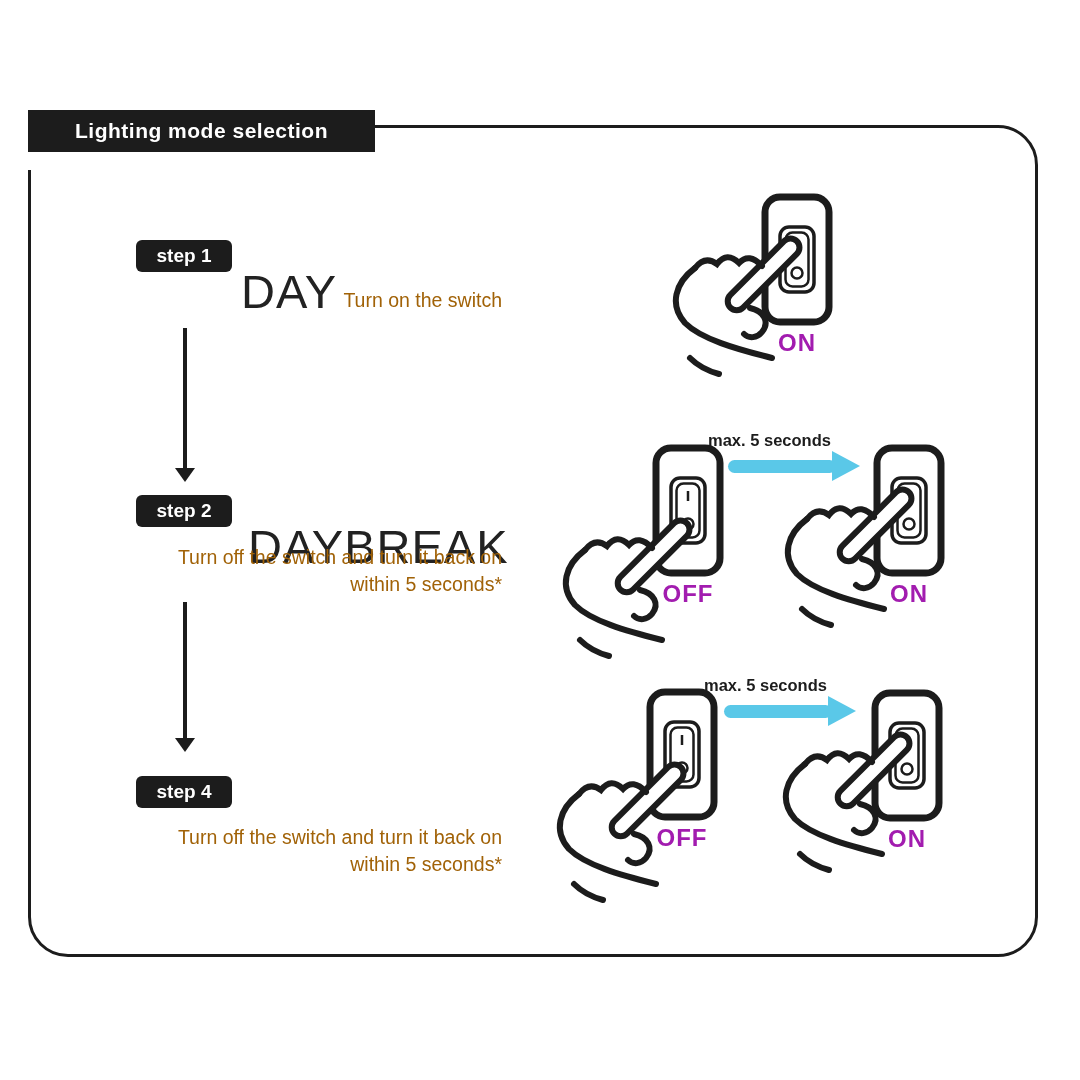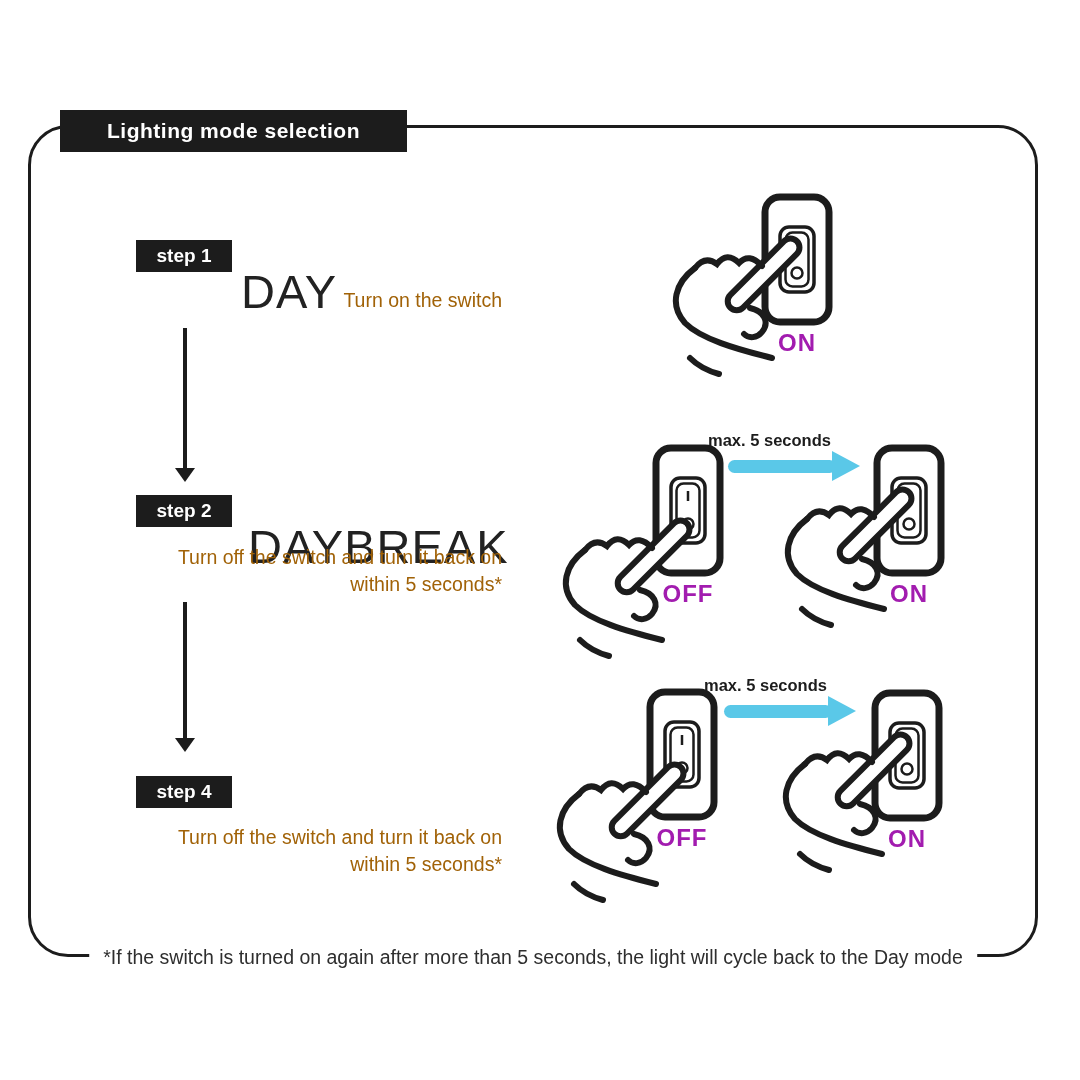--- a/index.html
+++ b/index.html
@@ -4,28 +4,28 @@
 <style>
   html,body{margin:0;padding:0;background:#fff;}
   .canvas{position:relative;width:1080px;height:1080px;background:#ffffff;
           font-family:"Liberation Sans",sans-serif;color:#1c1c1c;overflow:hidden;}
 
   
   .frame{position:absolute;left:28px;top:125px;width:1010px;height:832px;
          box-sizing:border-box;border:3px solid #1c1c1c;border-radius:40px;}
 
   
-  .title-wrap{position:absolute;left:28px;top:110px;background:#fff;padding-bottom:18px;z-index:3;margin-left:32px;}
+  .title-wrap{position:absolute;left:28px;top:110px;background:#fff;padding-bottom:18px;z-index:3;}
   .title-box{width:347px;height:42px;background:#1c1c1c;color:#fff;
              display:flex;align-items:center;justify-content:center;
              font-size:21px;font-weight:bold;letter-spacing:.5px;}
 
   
   .badge{position:absolute;width:96px;height:32px;background:#1c1c1c;color:#fff;
-         border-radius:0;display:flex;align-items:center;justify-content:center;
+         border-radius:6px;display:flex;align-items:center;justify-content:center;
          font-size:19px;font-weight:bold;z-index:2;}
   .badge.s1{left:136px;top:240px;}
   .badge.s2{left:136px;top:495px;}
   .badge.s3{left:136px;top:776px;}
 
   
   .big{position:absolute;font-size:47px;font-weight:300;line-height:1;
        color:#222;letter-spacing:1px;margin-top:37px;}
   .big.s1{left:241px;top:231px;}
   .big.s2{left:248px;top:486px;}
@@ -174,15 +174,14 @@
     <div class="shaft"></div>
       <div class="tri"></div>
   </div>
   <div class="illus p3on">
     <svg viewBox="0 0 230 250" width="230" height="250">
         <use href="#illus-on"></use>
       </svg>
     <div class="sw-label">ON</div>
   </div>
 
-  <div class="footnote">*If the switch is turned on again after more than 5 seconds, the light will cycle back to the Day mode</div>
 
 </div>
 
 </body></html>

